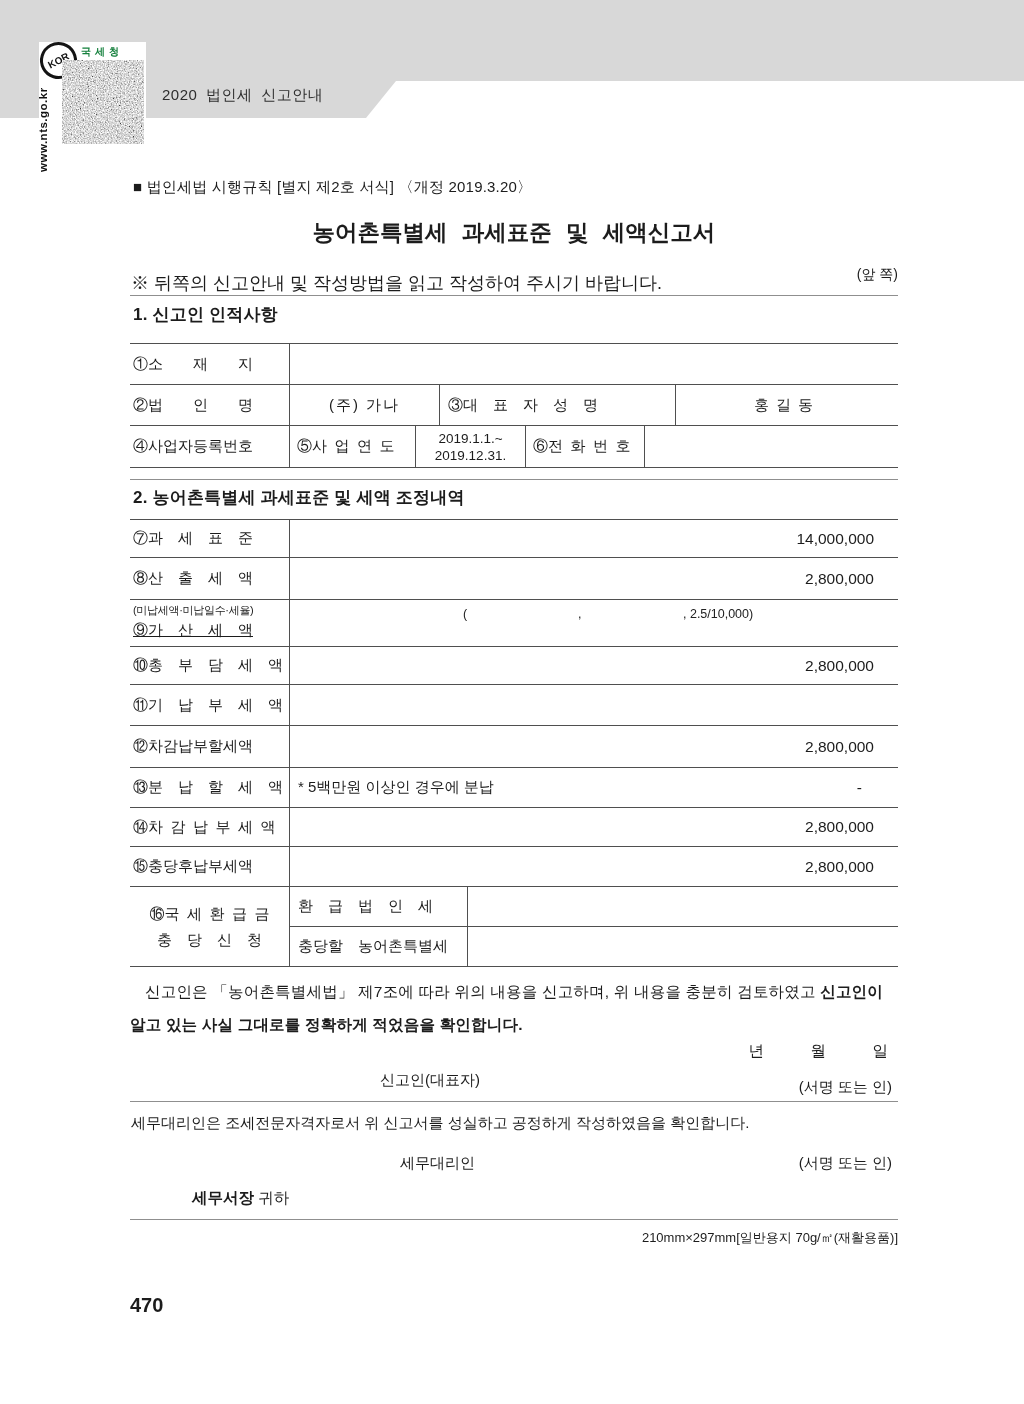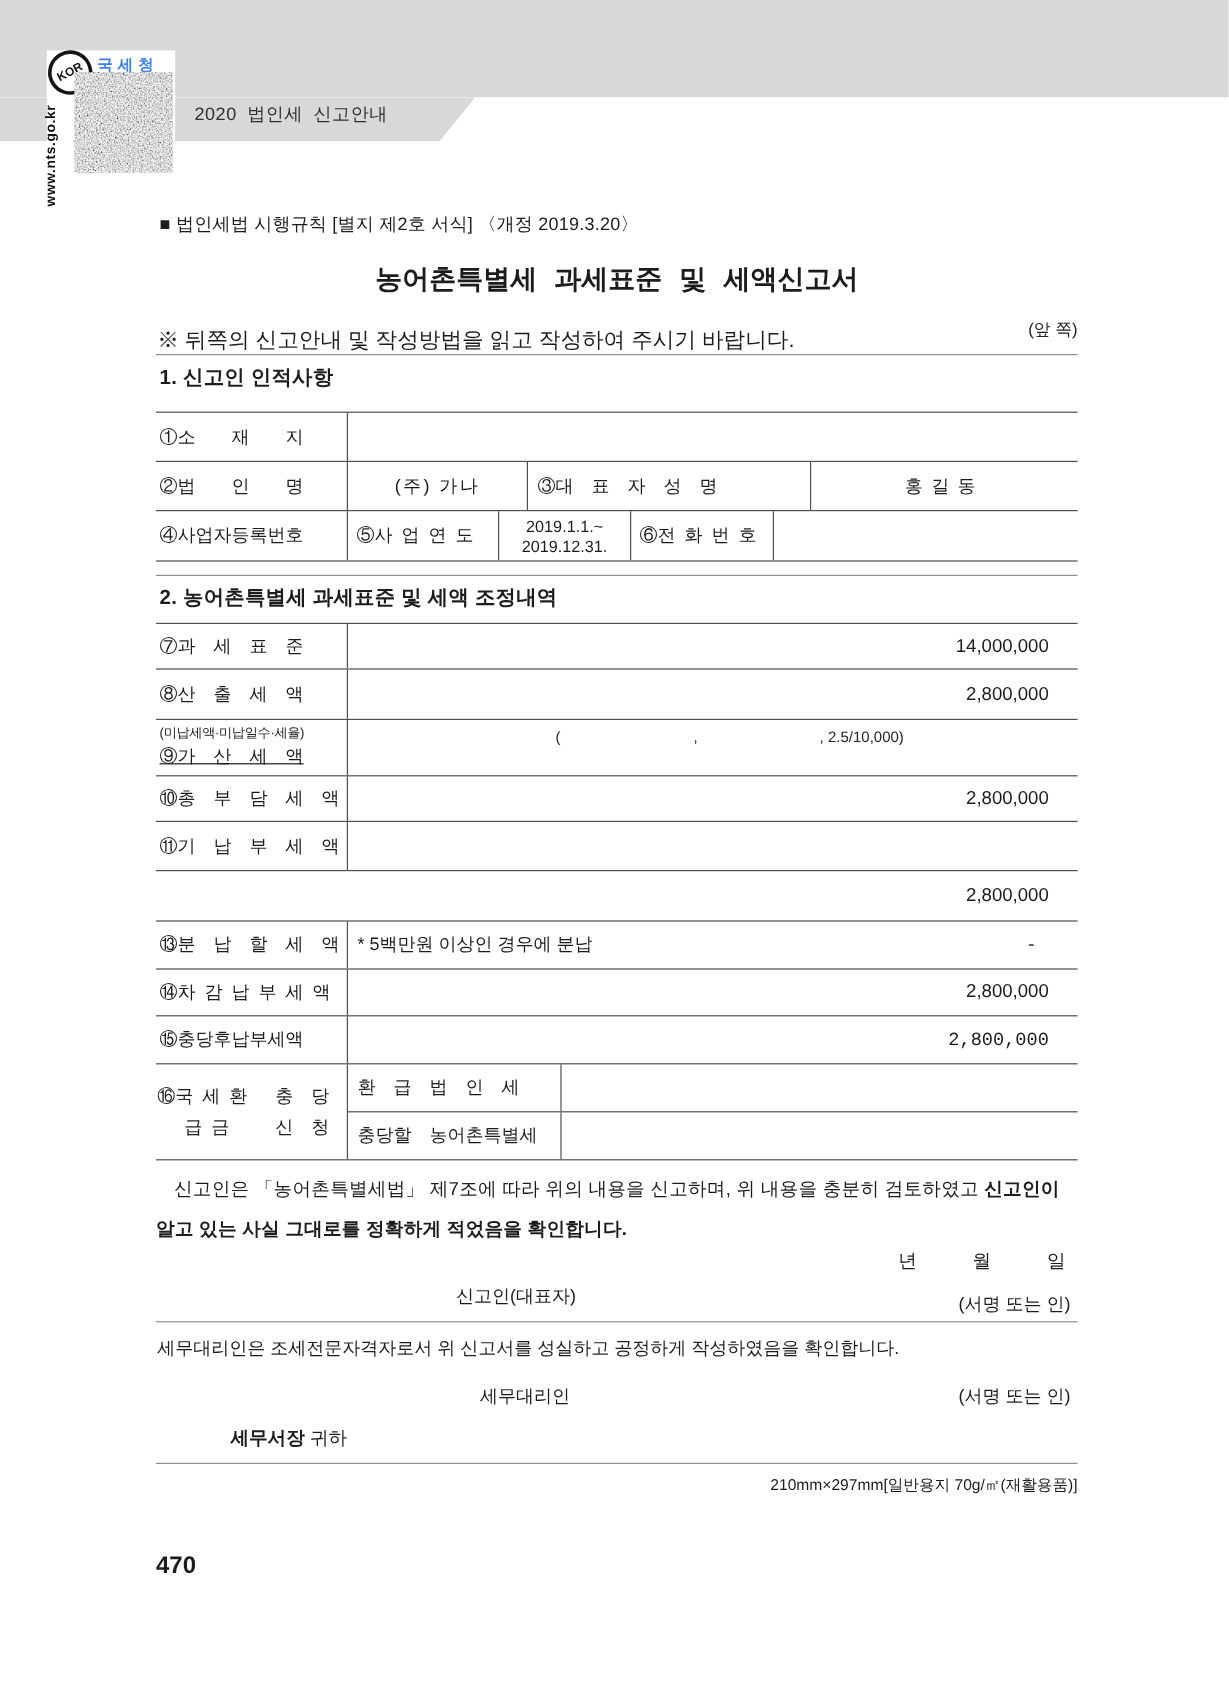--- a/index.html
+++ b/index.html
@@ -9,21 +9,21 @@
 
   
   .band-top{position:absolute;left:0;top:0;width:1024px;height:81px;background:#d8d8d8;}
   .band-tab{position:absolute;left:0;top:81px;width:396px;height:37px;background:#d8d8d8;
             clip-path:polygon(0 0,100% 0,calc(100% - 30px) 100%,0 100%);}
   .band-title{position:absolute;left:162px;top:86px;font-size:15px;color:#2e2e2e;
               letter-spacing:.5px;word-spacing:4px;}
 
   
   .logo{position:absolute;left:39px;top:42px;width:107px;height:103px;background:#ffffff;}
-  .logo-agency{position:absolute;left:42px;top:3px;font-size:13px;font-weight:bold;letter-spacing:4px;color:#3b82f6;text-align:right;}
+  .logo-agency{position:absolute;left:42px;top:3px;font-size:10px;font-weight:bold;letter-spacing:4px;color:#15803d;text-align:right;}
   .stamp{position:absolute;left:1px;top:0px;width:31px;height:31px;border:3px solid #141414;border-radius:50%;
          transform:rotate(-28deg);display:flex;align-items:center;justify-content:center;background:#fff;}
   .stamp span{font-size:10px;font-weight:bold;color:#141414;}
   .stripes{position:absolute;left:22px;top:33px;width:18px;height:17px;
            background:repeating-linear-gradient(135deg,#1a1a1a 0 2px,transparent 2px 5px);
            clip-path:polygon(0 100%,100% 0,100% 50%,25% 100%);}
   .logo-url{position:absolute;left:-2px;top:30px;height:100px;writing-mode:vertical-rl;transform:rotate(180deg);
             font-size:11.5px;font-weight:bold;letter-spacing:.5px;color:#111;}
   .noise{position:absolute;right:2px;bottom:1px;display:block;}
 
@@ -141,37 +141,38 @@
     </div>
     <div class="trow" style="height:38px;gap:22px;">
       <div class="cell br lblc" style="width:160px;">⑩총　부　담　세　액</div>
       <div class="cell valnum">2,800,000</div>
     </div>
     <div class="trow" style="height:41px;">
       <div class="cell br lblc" style="width:160px;">⑪기　납　부　세　액</div>
       <div class="cell valnum"></div>
     </div>
     <div class="trow" style="height:42px;">
+      <div class="cell br lblc" style="width:160px;">⑫차감납부할세액</div>
       <div class="cell valnum">2,800,000</div>
     </div>
     <div class="trow" style="height:40px;">
       <div class="cell br lblc" style="width:160px;">⑬분　납　할　세　액</div>
       <div class="cell" style="flex:1;padding-left:8px;">* 5백만원 이상인 경우에 분납</div>
       <div class="cell" style="justify-content:flex-end;padding-right:36px;font-size:15.5px;">-</div>
     </div>
     <div class="trow" style="height:39px;">
       <div class="cell br lblc" style="width:160px;">⑭차 감 납 부 세 액</div>
       <div class="cell valnum">2,800,000</div>
     </div>
-    <div class="trow" style="height:40px;font-family:Liberation Mono, monospace;">
+    <div class="trow" style="height:40px;">
       <div class="cell br lblc" style="width:160px;">⑮충당후납부세액</div>
       <div class="cell valnum">2,800,000</div>
     </div>
     <div class="trow" style="height:80px;border-bottom:1px solid #4f4f4f;">
-      <div class="cell br ctr" style="width:160px;flex-direction:row;line-height:26px;">
+      <div class="cell br ctr" style="width:160px;flex-direction:column;line-height:26px;">
         <div>⑯국 세 환 급 금</div>
         <div>충　당　신　청</div>
       </div>
       <div style="flex:1;display:flex;flex-direction:column;">
         <div style="display:flex;height:40px;border-bottom:1px solid #4f4f4f;box-sizing:border-box;">
           <div class="cell br" style="width:178px;padding-left:8px;">환　급　법　인　세</div>
           <div class="cell" style="flex:1;"></div>
         </div>
         <div style="display:flex;height:39px;box-sizing:border-box;">
           <div class="cell br" style="width:178px;padding-left:8px;">충당할　농어촌특별세</div>

